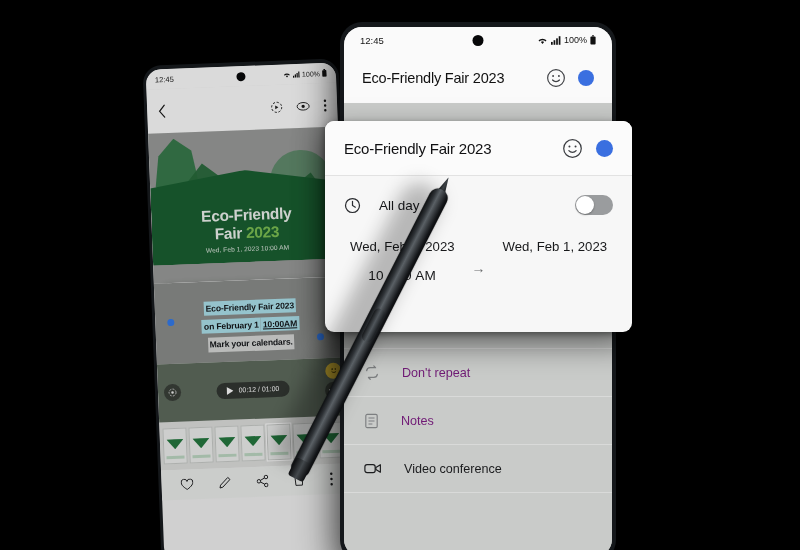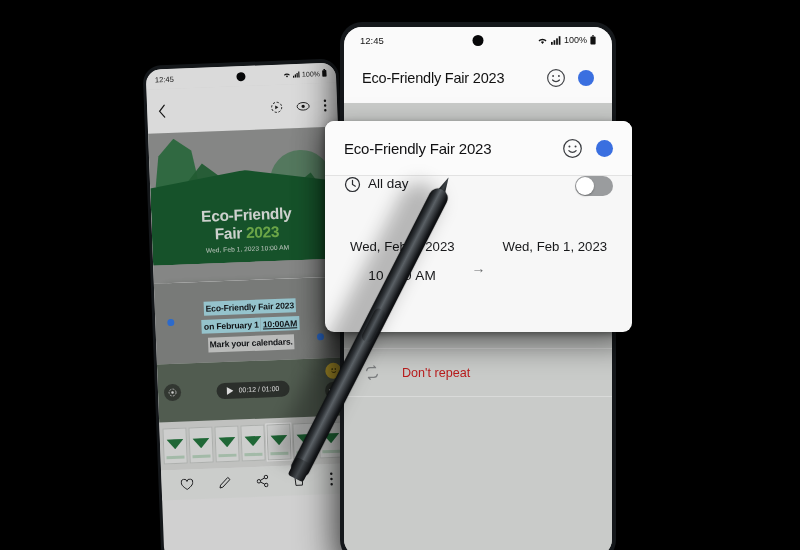--- a/index.html
+++ b/index.html
@@ -127,34 +127,34 @@
   .fp-punch { position:absolute; left:50%; top:8px; transform:translateX(-50%);
     width:11px; height:11px; border-radius:50%; background:#060708; }
   .fp-statusright { display:flex; align-items:center; gap:3px; font-size:9px; }
   .fp-title-row { height:50px; background:#fafafa; display:flex; align-items:center;
     padding:0 18px; gap:12px; }
   .fp-title { font-size:14.5px; color:#111; letter-spacing:-.2px; flex:1; }
   .blue-dot { width:16px; height:16px; border-radius:50%; background:#3a6fe0; flex:0 0 auto; }
   .fp-body { background:#c9cbc9; height:100%; }
   .fp-row { height:48px; display:flex; align-items:center; gap:22px; padding:0 20px;
     border-bottom:1px solid rgba(255,255,255,.30); font-size:12.6px; color:#1b1c1e; }
-  .fp-row.muted { color:#b91c1c; }
+  .fp-row.muted { color:#701a75; }
   .fp-spacer { height:198px; }
 
   
   #float-card {
     position:absolute; left:325px; top:121px; width:307px; height:211px;
     background:#f7f7f7; border-radius:9px;
     box-shadow: 0 12px 30px rgba(0,0,0,.55), 0 2px 6px rgba(0,0,0,.35);
     overflow:hidden;
   }
   .fc-title-row { height:55px; display:flex; align-items:center; padding:0 19px; gap:13px;
     border-bottom:1px solid #e2e2e2; background:#fbfbfb; }
   .fc-title { flex:1; font-size:15px; color:#101012; letter-spacing:-.2px; }
-  .fc-allday { height:58px; display:flex; align-items:flex-start; padding:0 19px; gap:7px; }
+  .fc-allday { height:58px; display:flex; align-items:center; padding:0 19px; gap:18px; }
   .fc-allday-label { font-size:13.5px; color:#16171a; }
   .toggle { margin-left:auto; width:38px; height:20px; border-radius:10px; background:#9a9c9e;
     position:relative; }
   .toggle .knob { position:absolute; left:1px; top:1px; width:18px; height:18px;
     border-radius:50%; background:#fff; box-shadow:0 1px 2px rgba(0,0,0,.3); }
   .fc-dates { display:flex; align-items:flex-start; padding:4px 18px 0; }
   .fc-date-col { flex:1; text-align:center; }
   .fc-date { font-size:13.2px; color:#18191b; line-height:1.33; }
   .fc-time { font-size:13.6px; color:#18191b; margin-top:12px; letter-spacing:.3px; }
   .fc-arrow { width:34px; text-align:center; font-size:14px; color:#6a6c6e; padding-top:22px; }
@@ -436,21 +436,39 @@
 
         <div class="fp-row muted">
           <span class="icon">
             <svg width="16" height="16" viewBox="0 0 18 18">
                 <path d="M3 6.4A4 4 0 017 3h6l-2-2m4 9.6A4 4 0 0111 14H5l2 2" stroke="#7d7f81" stroke-width="1.4" fill="none" stroke-linecap="round" stroke-linejoin="round"></path>
               </svg>
           </span>
           <span>Don't repeat</span>
         </div>
 
-
+        <div class="fp-row muted">
+          <span class="icon">
+            <svg width="15" height="16" viewBox="0 0 16 18">
+                <rect x="1.6" y="1.6" width="12.8" height="14.8" rx="1.6" stroke="#7d7f81" stroke-width="1.3" fill="none"></rect>
+                <path d="M4.6 5.6h6.8M4.6 9h6.8M4.6 12.4h4.4" stroke="#7d7f81" stroke-width="1.2"></path>
+              </svg>
+          </span>
+          <span>Notes</span>
+        </div>
+
+        <div class="fp-row">
+          <span class="icon">
+            <svg width="18" height="13" viewBox="0 0 20 14">
+                <rect x="1" y="2.6" width="11.4" height="9" rx="2.4" stroke="#1b1c1e" stroke-width="1.3" fill="none"></rect>
+                <path d="M13.2 6l5-3.2v8.4L13.2 8z" stroke="#1b1c1e" stroke-width="1.3" fill="none" stroke-linejoin="round"></path>
+              </svg>
+          </span>
+          <span>Video conference</span>
+        </div>
       </div>
 
     </div>
   </div>
 
   <div id="float-card">
     <div class="fc-title-row">
       <span class="fc-title">Eco-Friendly Fair 2023</span>
       <span class="icon">
         <svg width="21" height="21" viewBox="0 0 22 22">

